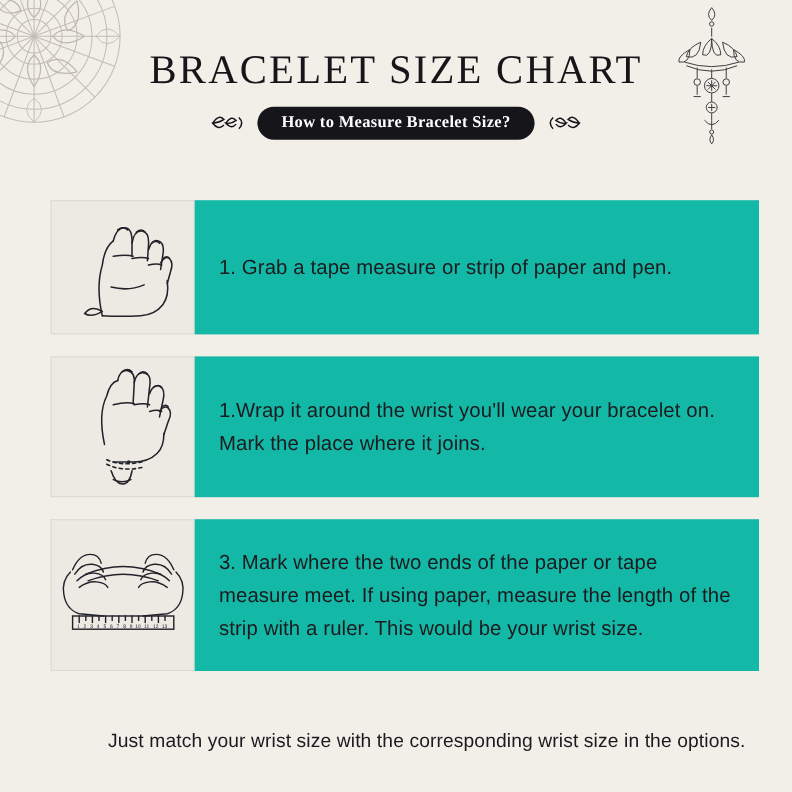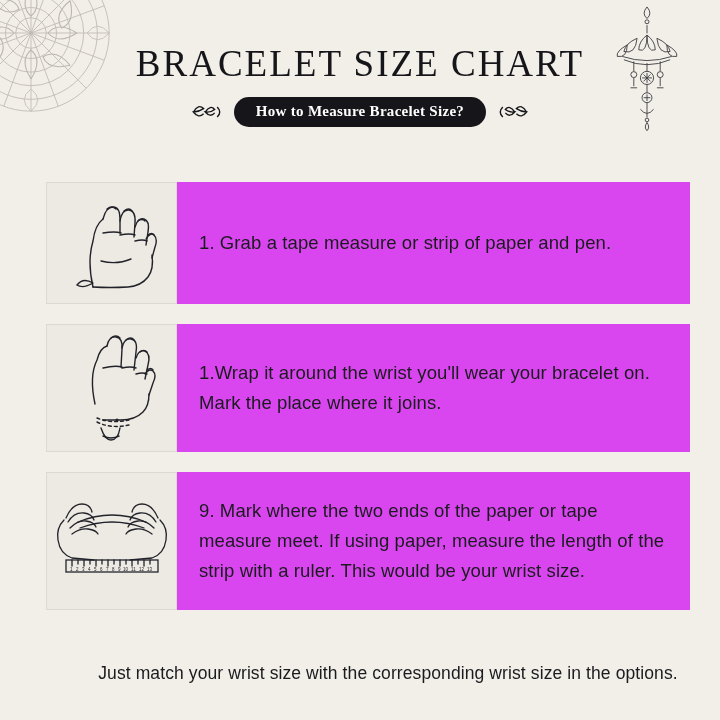--- a/index.html
+++ b/index.html
@@ -99,21 +99,21 @@
     background: #edeae3;
     border: 1px solid #ddd9d0;
     box-sizing: border-box;
     display: flex;
     align-items: center;
     justify-content: center;
   }
   .thumb svg { display: block; }
   .step-text-wrap {
     flex: 1;
-    background: #d946ef;
+    background: #14b8a6;
     display: flex;
     align-items: center;
     padding-left: 22px;
     padding-right: 18px;
     box-sizing: border-box;
   }
   .step-text {
     font-size: 18.5px;
     line-height: 1.62;
     color: #1b1b1f;
@@ -329,19 +329,19 @@
             <text x="60" y="89">8</text>
             <text x="66" y="89">9</text>
           <text x="71" y="89">10</text>
             <text x="79" y="89">11</text>
             <text x="87" y="89">12</text>
           <text x="95" y="89">13</text>
         </g>
       </svg>
     </div>
     <div class="step-text-wrap">
-      <div class="step-text">9. Mark where the two ends of the paper or tape measure meet. If using paper, measure the length of the strip with a ruler. This would be your wrist size.</div>
+      <div class="step-text">3. Mark where the two ends of the paper or tape measure meet. If using paper, measure the length of the strip with a ruler. This would be your wrist size.</div>
     </div>
   </div>
 
 </div>
 
 <div class="footer">Just match your wrist size with the corresponding wrist size in the options.</div>
 
 </body></html>

